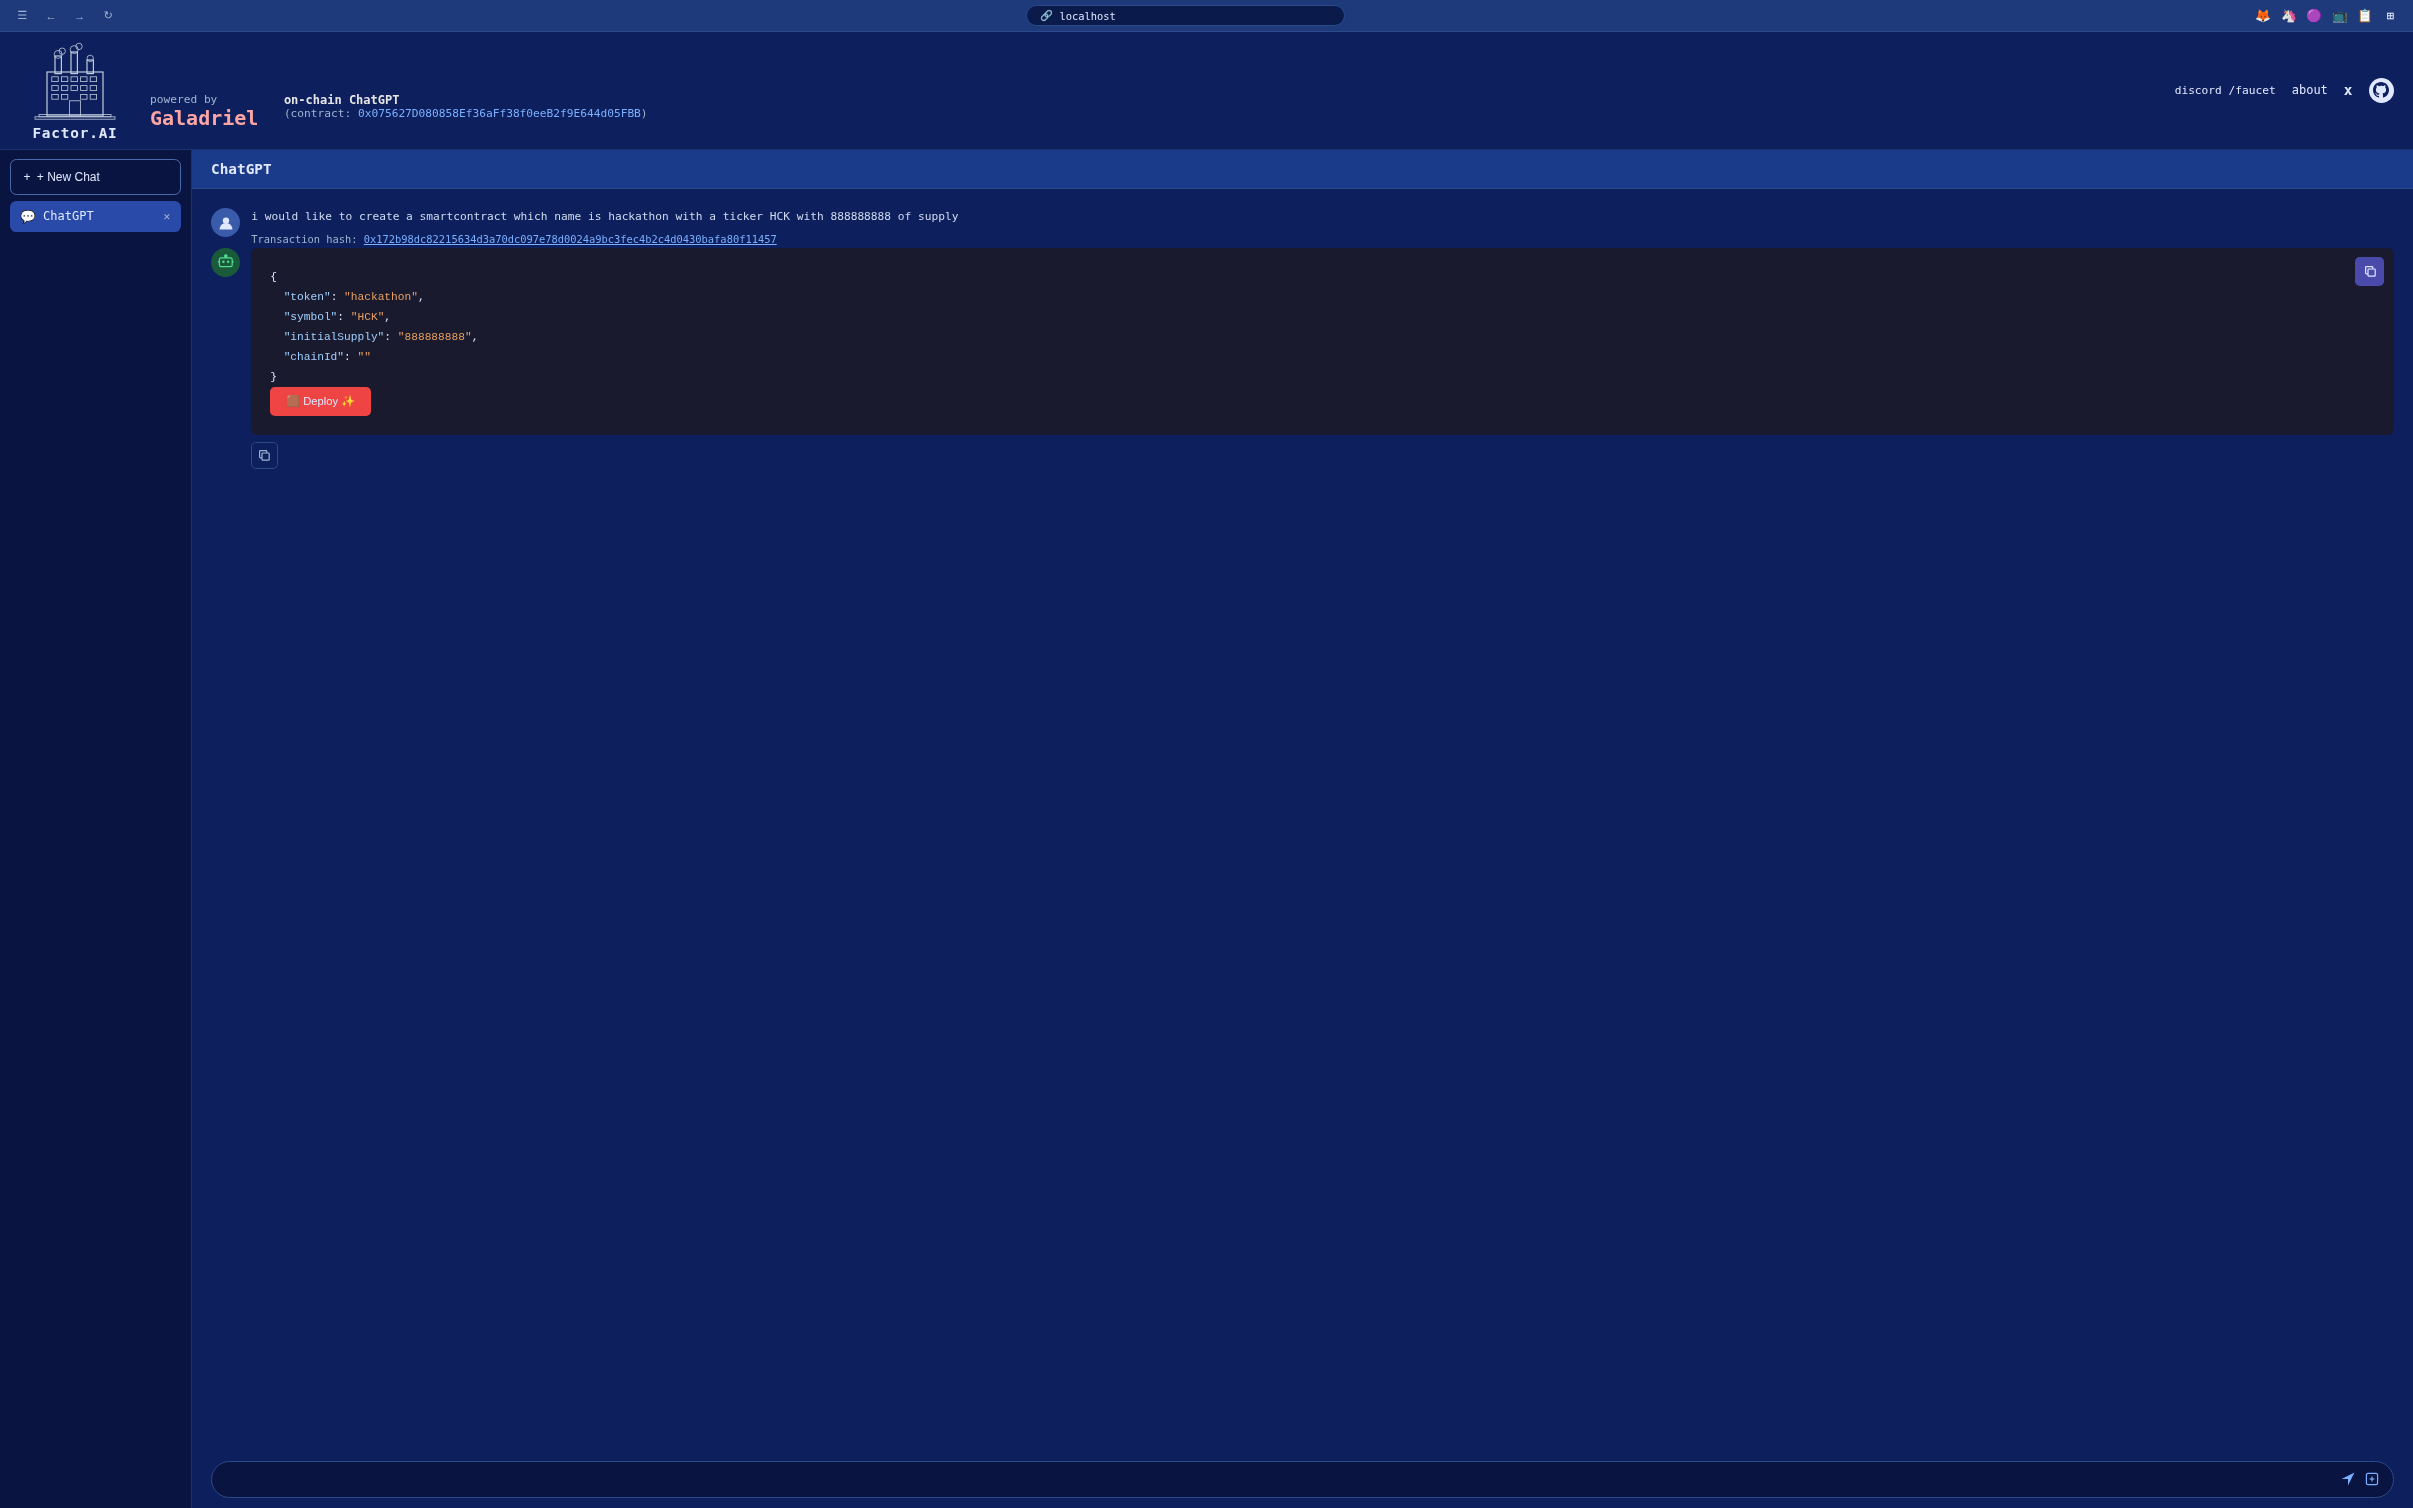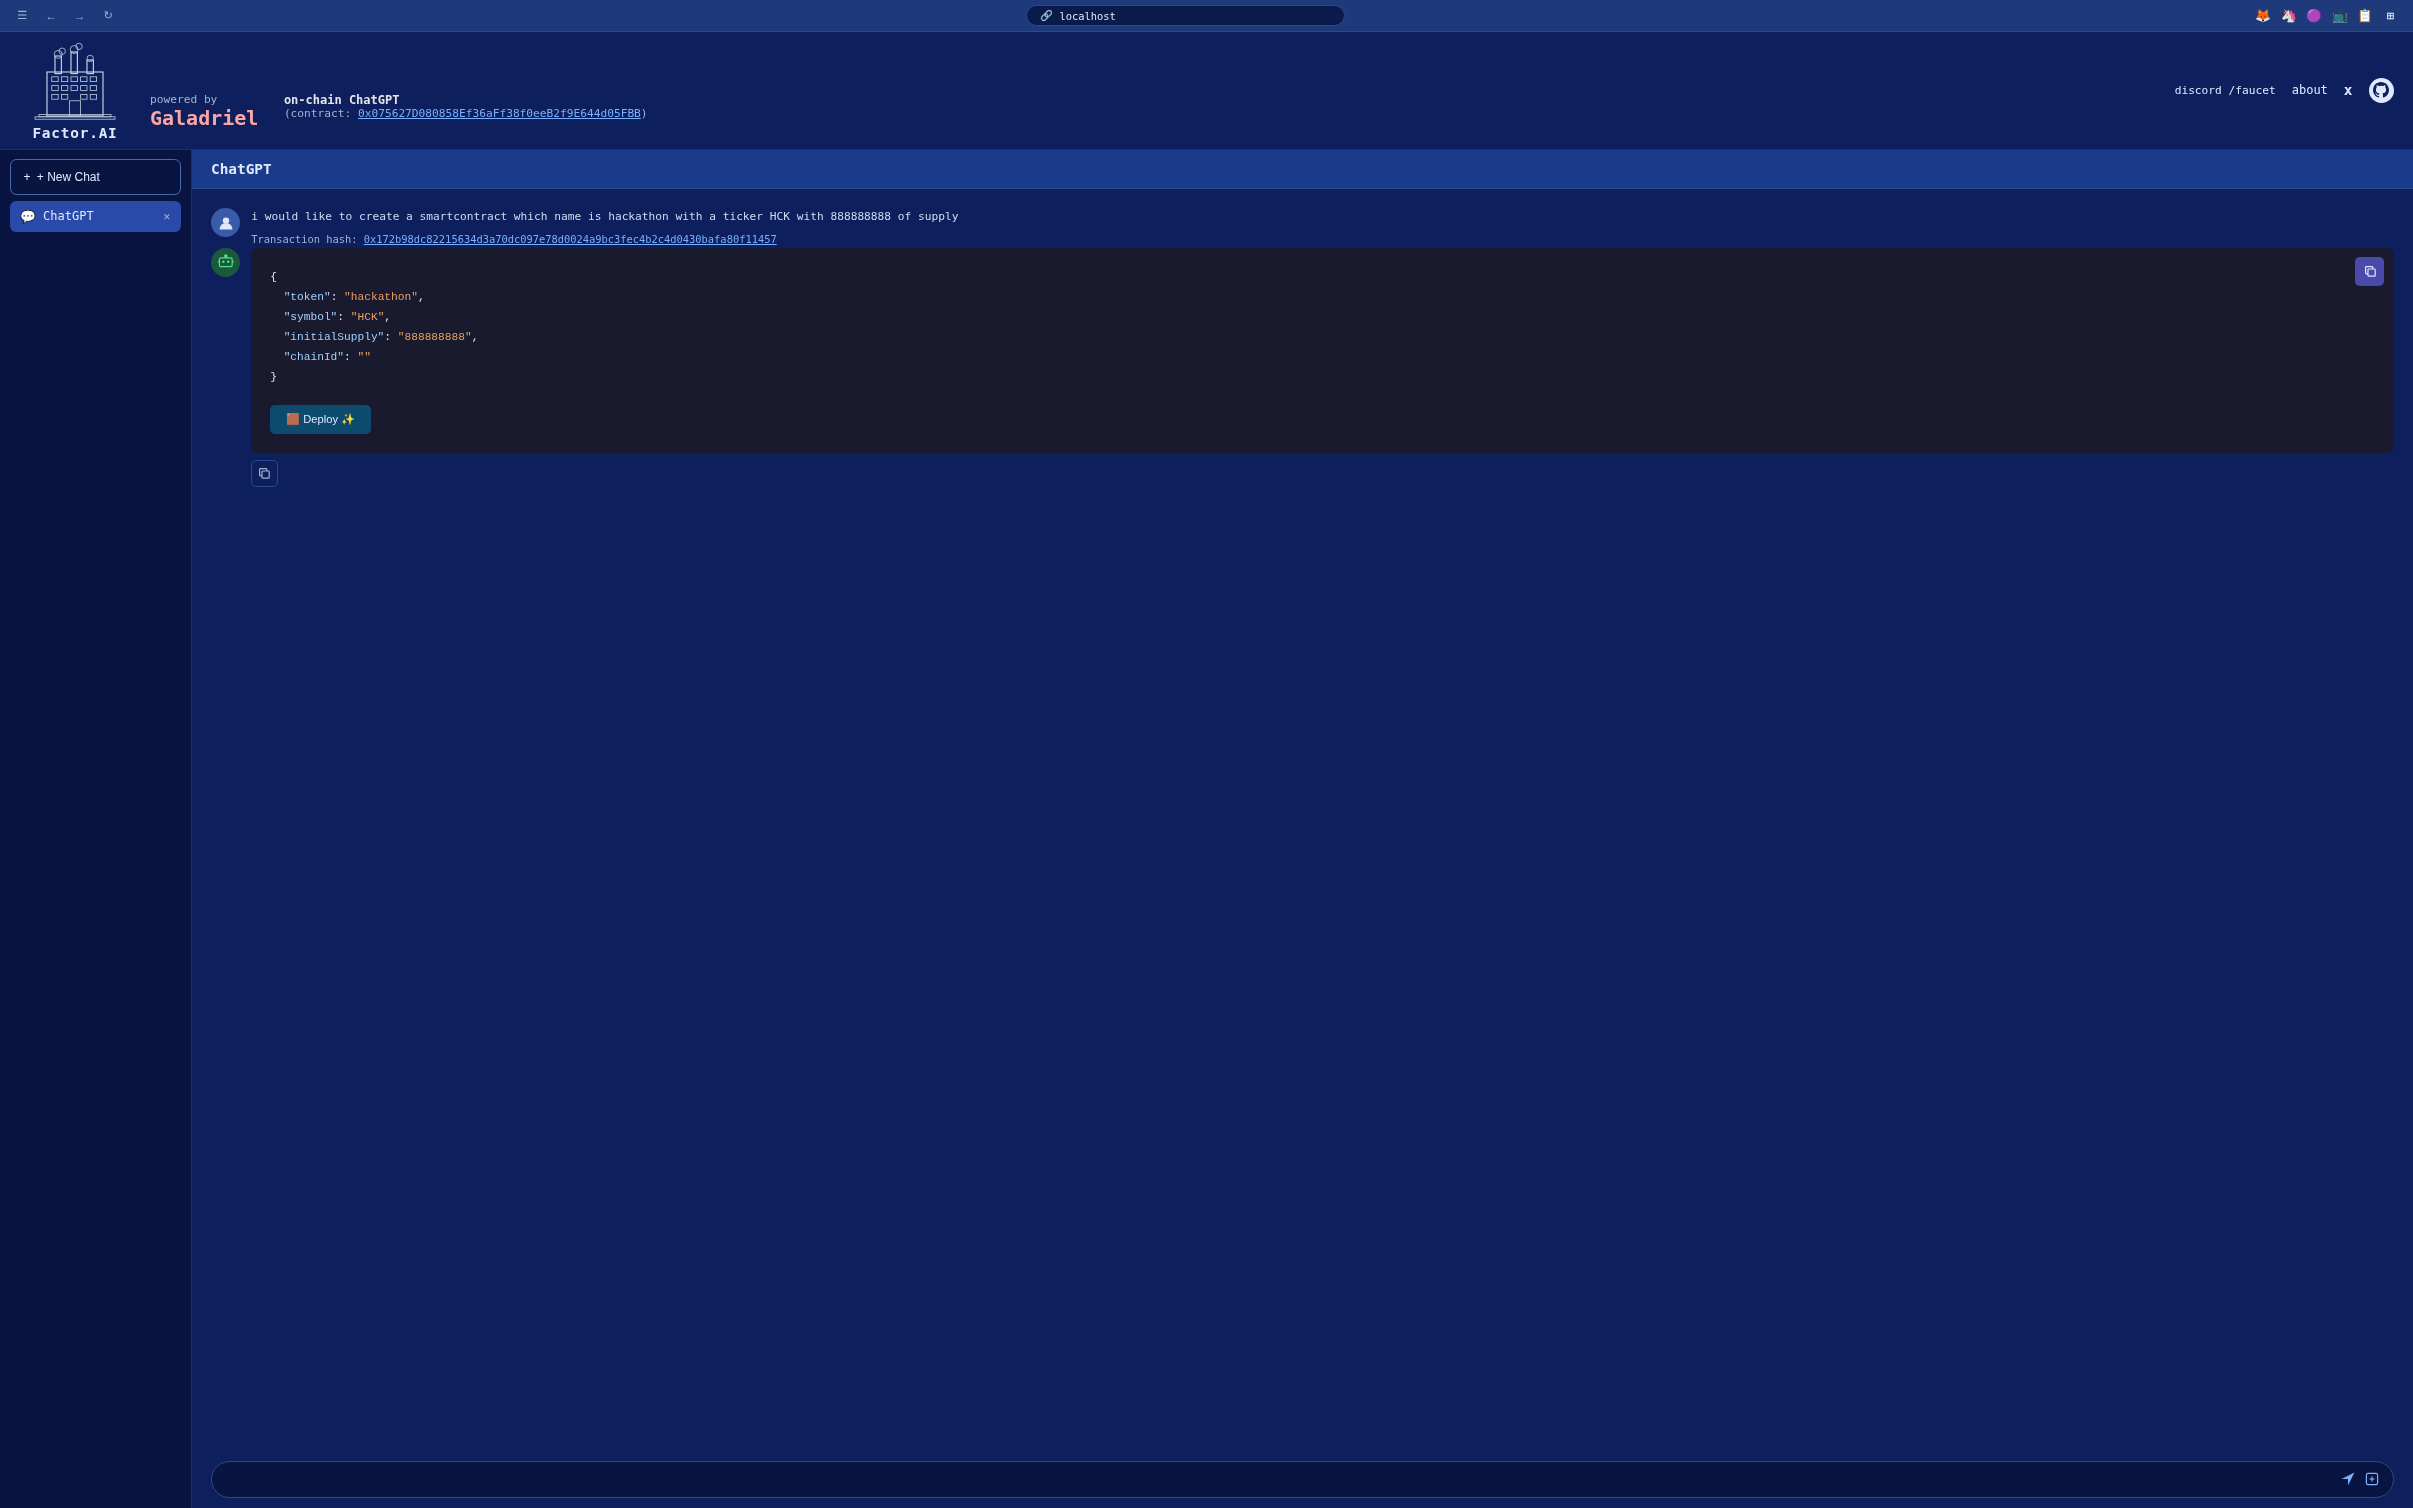--- a/index.html
+++ b/index.html
@@ -79,21 +79,21 @@
     .header-middle {
       flex: 1;
       display: flex;
       flex-direction: column;
       gap: 3.2px;
     }
     .powered-by { font-size: 11.2px; color: #a0b4d0; }
     .galadriel { font-size: 20px; font-weight: bold; color: #fca5a5; }
     .on-chain-title { font-size: 12px; font-weight: bold; color: #e5e5e5; }
     .contract-line { font-size: 11.2px; color: #a0b4d0; }
-    .contract-link { color: #7ab0ff; text-decoration: underline; cursor: pointer; }
+    .contract-link { color: #7ab0ff; cursor: pointer; }
     .header-nav {
       display: flex;
       align-items: center;
       gap: 16px;
     }
     .nav-link {
       color: #e0e8ff;
       cursor: pointer;
       font-size: 12px;
       text-decoration: none;
@@ -257,23 +257,23 @@
       background: #4a4aaa;
       border: none;
       border-radius: 4.8px;
       width: 29px; height: 29px;
       display: flex; align-items: center; justify-content: center;
       cursor: pointer;
       color: #e0e8ff;
       font-size: 12.8px;
     }
     .deploy-btn {
-      margin-top: 18px;
+      margin-top: 0;
       padding: 8px 16px;
-      background: #0c4a6e;
+      background: #ef4444;
       border: none;
       border-radius: 4.8px;
       color: #e0e8ff;
       font-size: 11.2px;
       cursor: pointer;
       display: inline-flex;
       align-items: center;
       gap: 4.8px;
     }
     .copy-btn-bottom {

